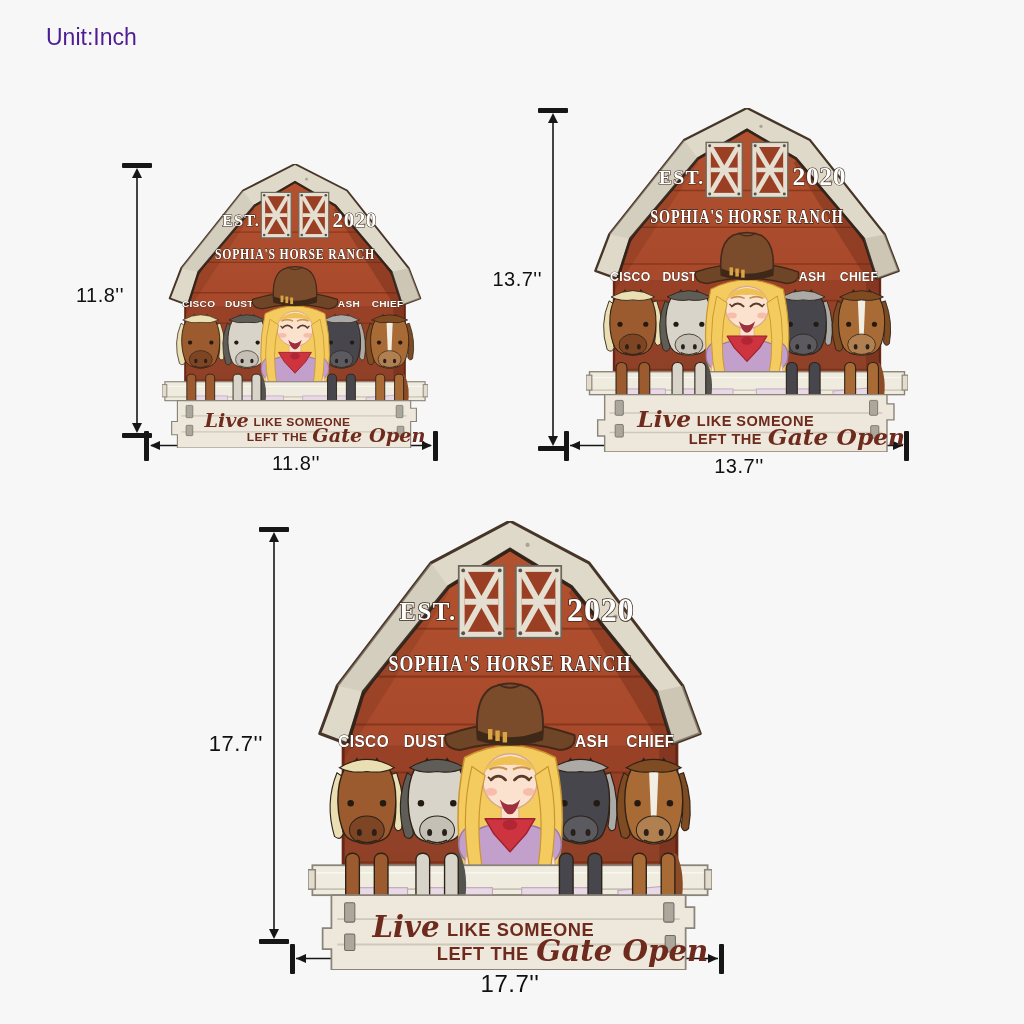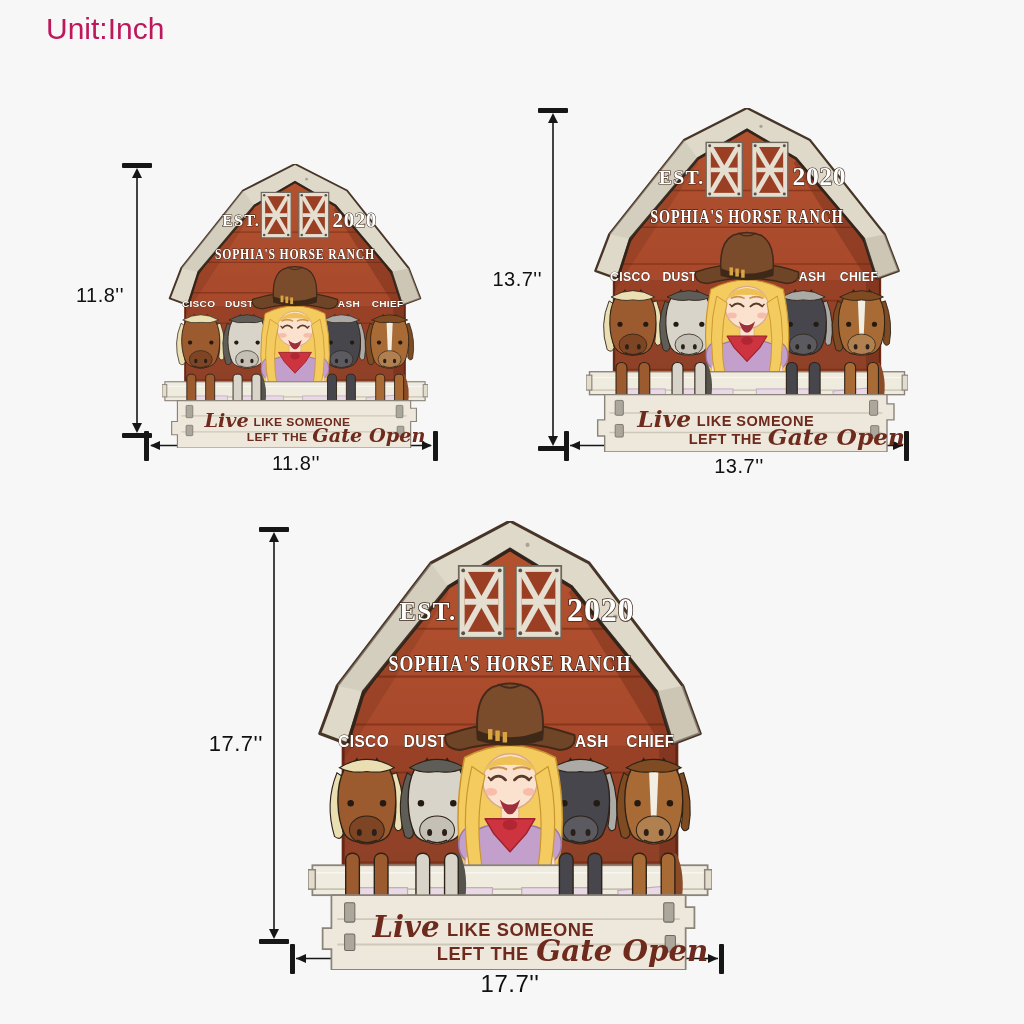--- a/index.html
+++ b/index.html
@@ -13,21 +13,21 @@
   .sign-s{left:162px;top:164px;width:266px;height:284px}
   .sign-m{left:586px;top:108px;width:322px;height:344px}
   .sign-l{left:308px;top:521px;width:404px;height:449px}
   .lbl{position:absolute;z-index:2;color:#101010;letter-spacing:.5px}
   #lbl-s-v{left:52px;top:284px;width:72px;text-align:right;font-size:20px}
   #lbl-s-h{left:246px;top:452px;width:100px;text-align:center;font-size:20px}
   #lbl-m-v{left:464px;top:268px;width:78px;text-align:right;font-size:20px}
   #lbl-m-h{left:688px;top:455px;width:102px;text-align:center;font-size:20px}
   #lbl-l-v{left:181px;top:731px;width:82px;text-align:right;font-size:22px}
   #lbl-l-h{left:448px;top:970px;width:124px;text-align:center;font-size:24px}
-  #unit{position:absolute;left:46px;top:12px;font-size:30px;color:#be185d;z-index:2;letter-spacing:0}
+  #unit{position:absolute;left:46px;top:24px;font-size:23px;color:#4c1d95;z-index:2;letter-spacing:0}
 
   
   .t-est{font:700 17px "Liberation Serif",serif;fill:#fff;paint-order:stroke;stroke:#3A261A;stroke-width:1px;letter-spacing:1px}
   .t-year{font:700 22px "Liberation Serif",serif;fill:#fff;paint-order:stroke;stroke:#3A261A;stroke-width:1px;letter-spacing:.5px}
   .t-ranch{font:700 16px "Liberation Serif",serif;fill:#fff;paint-order:stroke;stroke:#3A261A;stroke-width:1.1px;letter-spacing:1px}
   .t-name{font:700 10.5px "Liberation Sans",sans-serif;fill:#fff;paint-order:stroke;stroke:#3A261A;stroke-width:.6px;letter-spacing:.3px}
   .q-s{font:italic 700 20px "DejaVu Serif",serif}
   .q-c{font:700 12.5px "Liberation Sans",sans-serif;letter-spacing:.4px}
 
   

